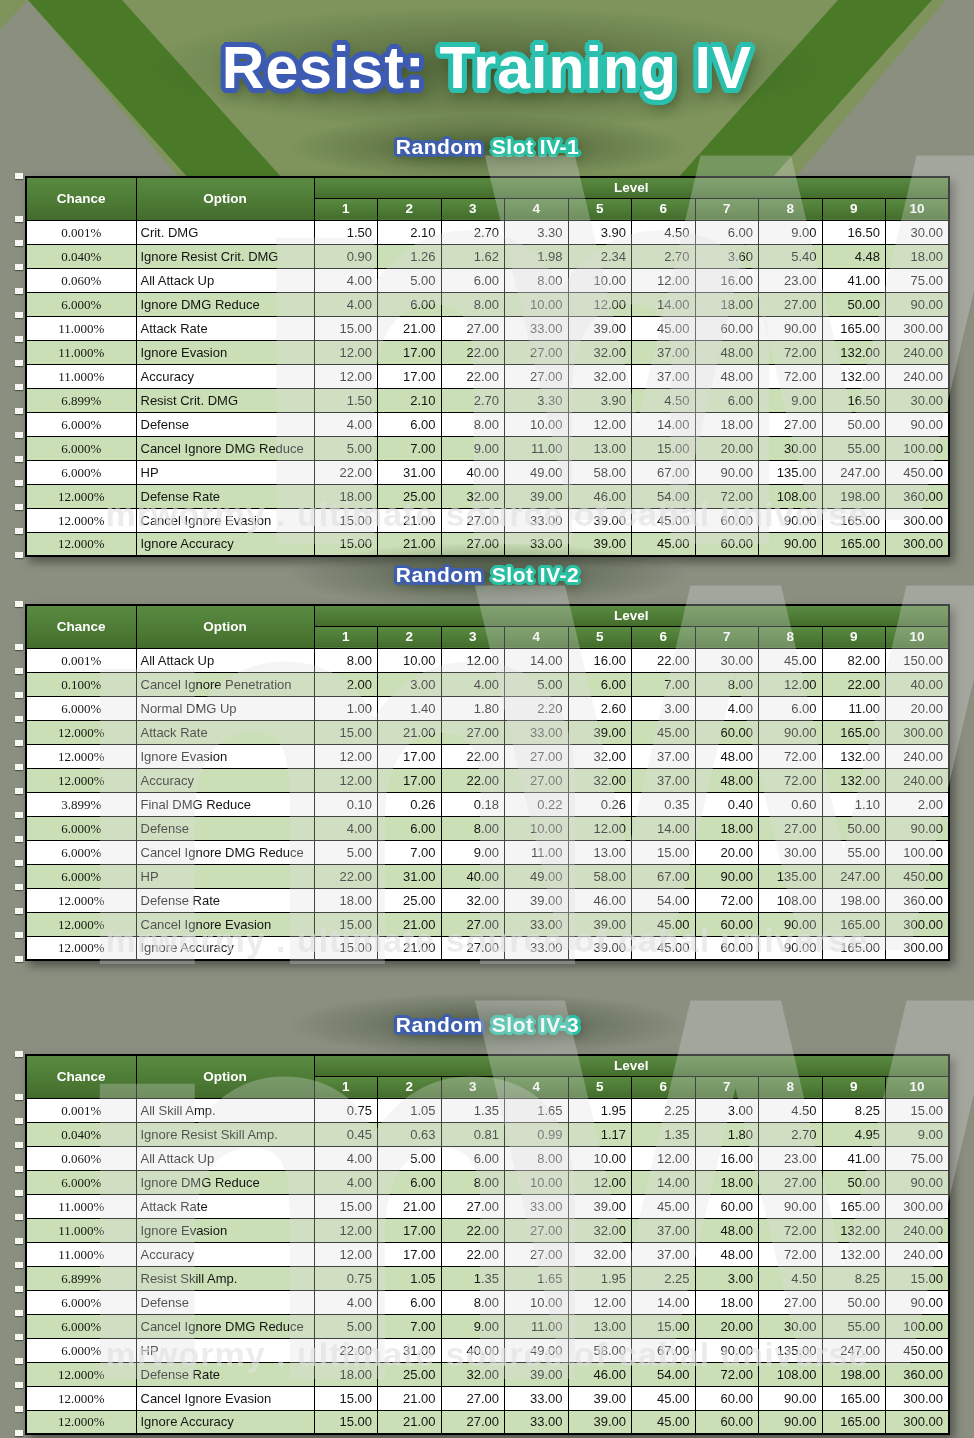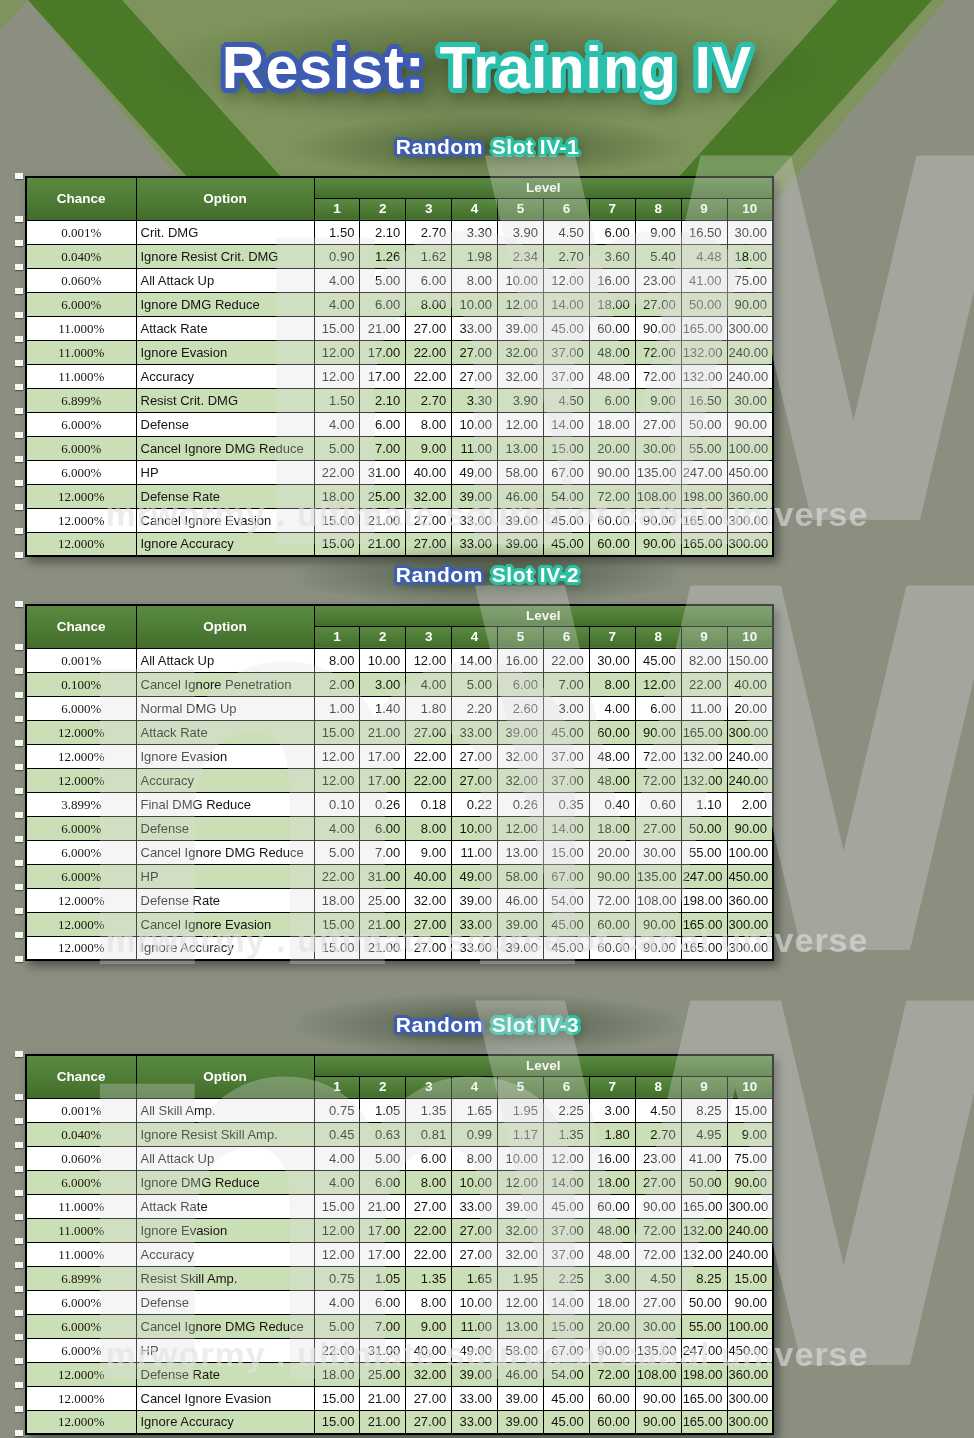--- a/index.html
+++ b/index.html
@@ -51,21 +51,21 @@
     2px 4px 9px rgba(18,36,10,.6);}
   .sw-teal{margin-left:9px;text-shadow:
     3.3px 0 #2bbfa2,3px 1.3px #2bbfa2,2.3px 2.3px #2bbfa2,1.3px 3px #2bbfa2,
     0 3.3px #2bbfa2,-1.3px 3px #2bbfa2,-2.3px 2.3px #2bbfa2,-3px 1.3px #2bbfa2,
     -3.3px 0 #2bbfa2,-3px -1.3px #2bbfa2,-2.3px -2.3px #2bbfa2,-1.3px -3px #2bbfa2,
     0 -3.3px #2bbfa2,1.3px -3px #2bbfa2,2.3px -2.3px #2bbfa2,3px -1.3px #2bbfa2,
     2px 4px 9px rgba(18,36,10,.6);}
 
   
   .table-wrap{position:relative;margin-top:12px;}
-  .slot table{border-collapse:collapse;table-layout:fixed;width:749px;background:#fff;
+  .slot table{border-collapse:collapse;table-layout:fixed;width:925px;background:#fff;
               border:2px solid #000;box-shadow:4px 5px 9px rgba(0,0,0,.42);}
   .slot th,.slot td{border:1px solid #000;font-size:13px;line-height:1;
               overflow:hidden;white-space:nowrap;color:#151515;}
   .slot thead tr.r-level{height:21px;}
   .slot thead tr.r-nums{height:22px;}
   .slot tbody tr{height:24px;}
   .slot th{background:linear-gradient(180deg,#5a8a42 0%,#4d7b35 55%,#436c2c 100%);
            color:#fff;font-weight:bold;text-align:center;font-size:13.5px;}
   td.c-chance{text-align:center;font-family:Liberation Serif, serif;}
   td.c-option{text-align:left;padding-left:4px;}

